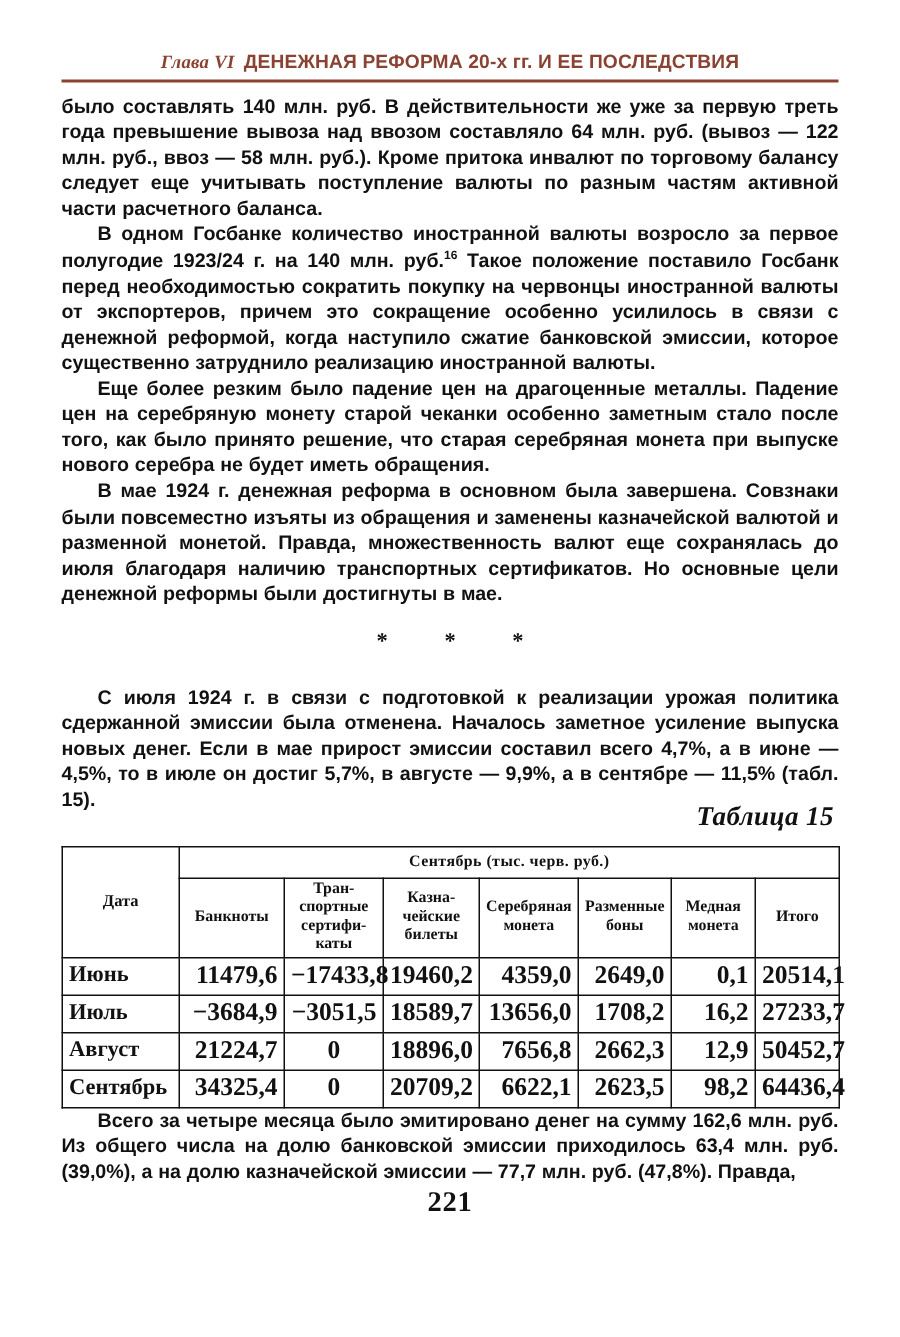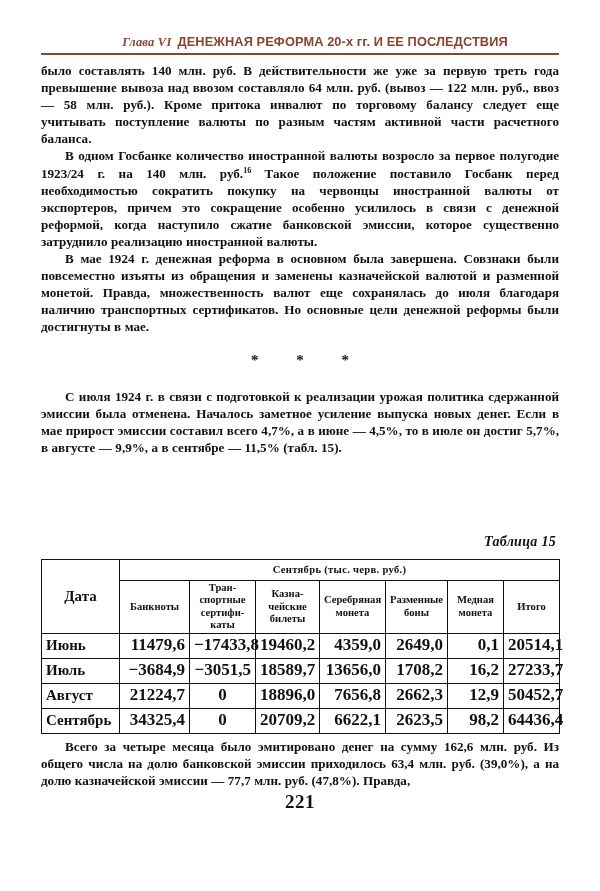--- a/index.html
+++ b/index.html
@@ -21,21 +21,21 @@
     left: 0; top: 0;
     width: 600px;
     height: 891px;
     box-sizing: border-box;
     padding: 0;
   }
 
   
   .runhead {
     position: absolute;
-    left: 56px;
+    left: 41px;
     top: 33px;
     width: 518px;
   }
   .runhead-line {
     text-align: center;
     white-space: nowrap;
     color: #8a4232;
     line-height: 1.05;
   }
   .runhead-chapter {
@@ -63,21 +63,21 @@
 
   
   .body-col {
     position: absolute;
     left: 41px;
     top: 62px;
     width: 518px;
   }
   p.para {
     margin: 0;
-    font-family: Liberation Serif, serif;
+    font-family: Liberation Sans, sans-serif;
     font-weight: 700;
     font-size: 13.1px;
     line-height: 17.1px;
     text-align: justify;
     text-indent: 24px;
     hyphens: none;
     word-spacing: 0.2px;
   }
   p.para.noindent { text-indent: 0; }
   sup.fnote {
@@ -105,21 +105,21 @@
     position: absolute;
     left: 41px;
     top: 534px;
     width: 518px;
   }
   .table-caption {
     text-align: right;
     font-family: "Liberation Serif", "DejaVu Serif", serif;
     font-style: italic;
     font-weight: 700;
-    font-size: 14px;
+    font-size: 18px;
     padding-right: 3px;
     margin-bottom: 9px;
     letter-spacing: 0.3px;
   }
   table.emission {
     border-collapse: collapse;
     width: 518px;
     table-layout: fixed;
     font-family: "Liberation Serif", "DejaVu Serif", serif;
     font-weight: 700;
@@ -136,21 +136,21 @@
   table.emission thead th {
     text-align: center;
     font-weight: 700;
   }
   th.th-span {
     font-size: 10.6px;
     letter-spacing: 0.3px;
     height: 18px;
   }
   th.th-date {
-    font-size: 15px;
+    font-size: 11px;
   }
   td.cell-date {
     text-align: left;
     font-size: 15px;
     padding-left: 6px;
     height: 22px;
   }
   td.cell-num {
     text-align: right;
     font-size: 17px;
@@ -193,20 +193,21 @@
     </div>
   </div>
   <div class="runhead-rule"></div>
 
   <div class="body-col">
 
     <p class="para noindent">было составлять 140 млн. руб. В действительности же уже за первую треть года превышение вывоза над ввозом составляло 64 млн. руб. (вывоз — 122 млн. руб., ввоз — 58 млн. руб.). Кроме притока инвалют по торговому балансу следует еще учитывать поступление валюты по разным частям активной части расчетного баланса.</p>
 
     <p class="para"><span>В одном Госбанке количество иностранной валюты возросло за первое полугодие 1923/24 г. на 140 млн. руб.</span><sup class="fnote">16</sup><span> Такое положение поставило Госбанк перед необходимостью сократить покупку на червонцы иностранной валюты от экспортеров, причем это сокращение особенно усилилось в связи с денежной реформой, когда наступило сжатие банковской эмиссии, которое существенно затруднило реализацию иностранной валюты.</span></p>
 
+    <p class="para">Еще более резким было падение цен на драгоценные металлы. Падение цен на серебряную монету старой чеканки особенно заметным стало после того, как было принято решение, что старая серебряная монета при выпуске нового серебра не будет иметь обращения.</p>
 
     <p class="para">В мае 1924 г. денежная реформа в основном была завершена. Совзнаки были повсеместно изъяты из обращения и заменены казначейской валютой и разменной монетой. Правда, множественность валют еще сохранялась до июля благодаря наличию транспортных сертификатов. Но основные цели денежной реформы были достигнуты в мае.</p>
 
     <p class="asterisks">*  *  *</p>
 
     <div class="gap-b"></div>
 
     <p class="para">С июля 1924 г. в связи с подготовкой к реализации урожая политика сдержанной эмиссии была отменена. Началось заметное усиление выпуска новых денег. Если в мае прирост эмиссии составил всего 4,7%, а в июне — 4,5%, то в июле он достиг 5,7%, в августе — 9,9%, а в сентябре — 11,5% (табл. 15).</p>
 
   </div>

